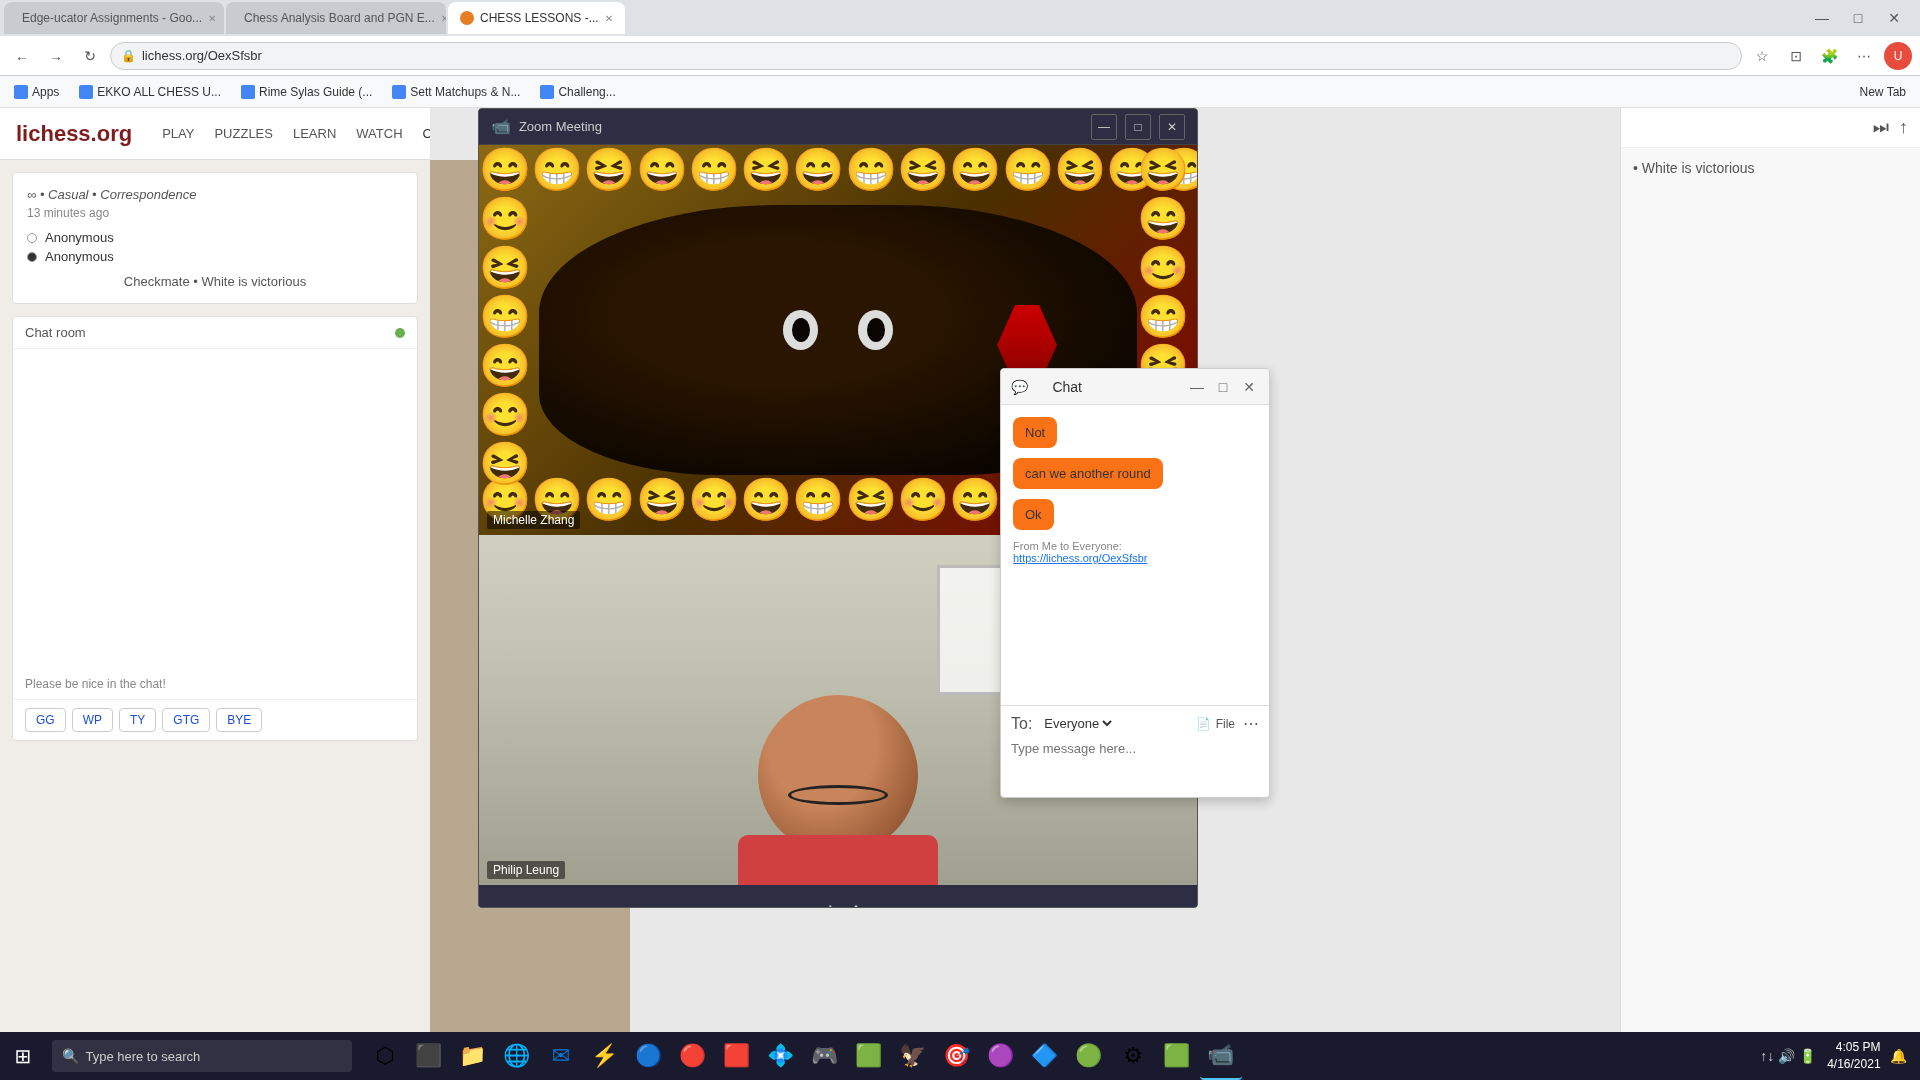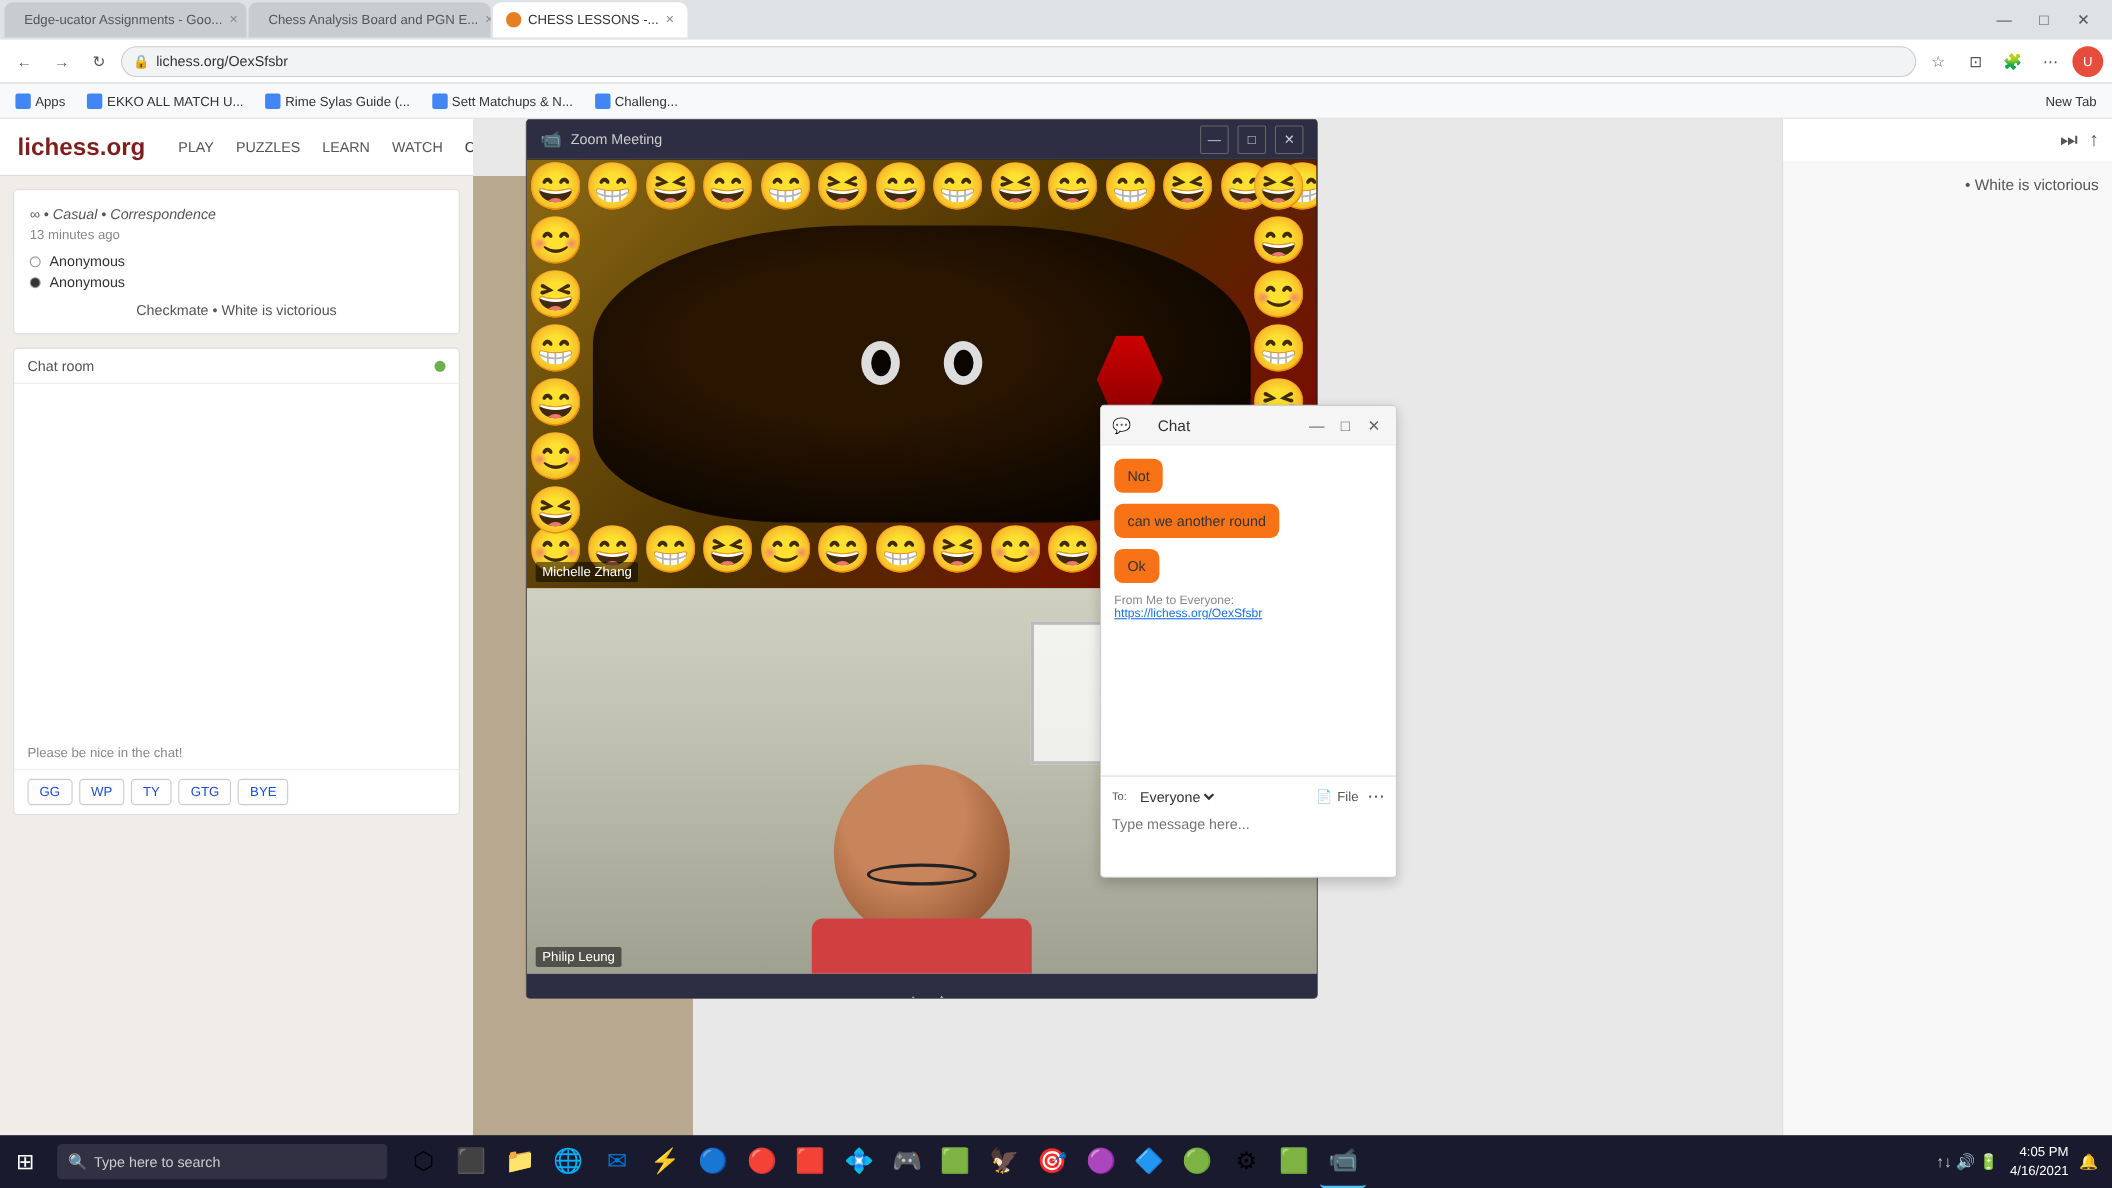--- a/index.html
+++ b/index.html
@@ -77,31 +77,31 @@
     .chat-panel-titlebar { display: flex; align-items: center; height: 36px; background: #f5f5f5; border-bottom: 1px solid #ddd; padding: 0 10px; border-radius: 4px 4px 0 0; }
     .chat-panel-title { font-size: 14px; color: #333; font-weight: 500; flex: 1; margin-left: 24px; }
     .chat-panel-controls { display: flex; gap: 6px; }
     .panel-ctrl { width: 20px; height: 20px; border: none; background: none; cursor: pointer; color: #666; font-size: 14px; display: flex; align-items: center; justify-content: center; }
     .chat-messages { padding: 12px; height: 300px; overflow-y: auto; }
     .chat-msg-bubble { background: #f97316; border-radius: 8px; padding: 8px 12px; margin-bottom: 10px; font-size: 13px; color: #333; display: inline-block; max-width: 100%; }
     .chat-from { font-size: 11px; color: #888; margin-bottom: 6px; }
     .chat-from a { color: #1a73e8; text-decoration: underline; cursor: pointer; }
     .chat-input-area { border-top: 1px solid #ddd; padding: 8px 10px; display: flex; flex-direction: column; gap: 6px; }
     .chat-to-row { display: flex; align-items: center; gap: 8px; }
-    .chat-to-label { font-size: 10px; color: #555; }
+    .chat-to-label { font-size: 16px; color: #555; }
     .chat-to-select { font-size: 13px; color: #333; border: none; background: none; cursor: pointer; }
     .chat-file-btn { margin-left: auto; display: flex; align-items: center; gap: 4px; font-size: 12px; color: #555; cursor: pointer; background: none; border: none; }
     .chat-more-btn { font-size: 16px; color: #555; cursor: pointer; background: none; border: none; }
     .chat-type-input { font-size: 13px; color: #aaa; border: none; outline: none; background: none; width: 100%; padding: 2px 0; }
 
     
     .right-panel { position: absolute; top: 0; right: 0; width: 300px; height: 972px; background: #f8f8f8; border-left: 1px solid #ddd; }
     .right-panel-toolbar { display: flex; align-items: center; justify-content: flex-end; height: 40px; padding: 0 12px; background: #fff; border-bottom: 1px solid #eee; gap: 10px; }
     .right-ctrl-btn { font-size: 18px; color: #555; cursor: pointer; background: none; border: none; }
-    .victory-text { font-size: 14px; color: #555; padding: 12px; text-align: right; }
+    .victory-text { font-size: 14px; color: #555; padding: 12px; }
 
     
     .taskbar { position: absolute; bottom: 0; left: 0; width: 1920px; height: 48px; background: #1a1a2e; display: flex; align-items: center; z-index: 200; }
     .taskbar-start { width: 46px; height: 48px; display: flex; align-items: center; justify-content: center; cursor: pointer; background: none; border: none; }
     .start-icon { font-size: 20px; color: #fff; }
     .taskbar-search { display: flex; align-items: center; background: rgba(255,255,255,0.1); border-radius: 4px; height: 32px; padding: 0 10px; margin: 0 6px; min-width: 300px; gap: 6px; }
     .taskbar-search-icon { color: #aaa; font-size: 14px; }
     .taskbar-search-text { font-size: 13px; color: #ccc; }
     .taskbar-apps { display: flex; align-items: center; gap: 2px; margin-left: 6px; }
     .taskbar-app { width: 42px; height: 48px; display: flex; align-items: center; justify-content: center; cursor: pointer; border-radius: 4px; }
@@ -157,21 +157,21 @@
     <div style="width:28px;height:28px;background:#e74c3c;border-radius:50%;display:flex;align-items:center;justify-content:center;font-size:12px;color:#fff;cursor:pointer;">U</div>
   </div>
 
   <div class="bookmarks-bar">
     <div class="bookmark-item">
       <span class="bookmark-icon" style="background:#4285f4;"></span>
       <span>Apps</span>
     </div>
     <div class="bookmark-item">
       <span class="bookmark-icon" style="background:#4285f4;"></span>
-      <span>EKKO ALL MATCH U...</span>
+      <span>EKKO ALL CHESS U...</span>
     </div>
     <div class="bookmark-item">
       <span class="bookmark-icon" style="background:#4285f4;"></span>
       <span>Rime Sylas Guide (...</span>
     </div>
     <div class="bookmark-item">
       <span class="bookmark-icon" style="background:#4285f4;"></span>
       <span>Sett Matchups &amp; N...</span>
     </div>
     <div class="bookmark-item">

